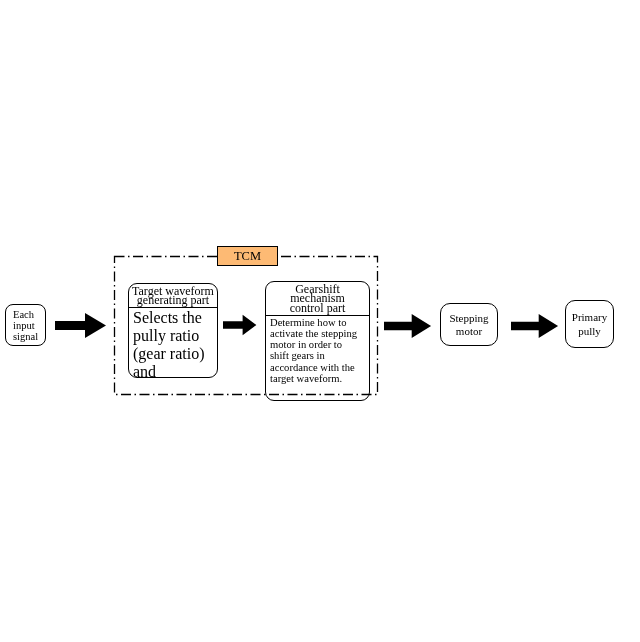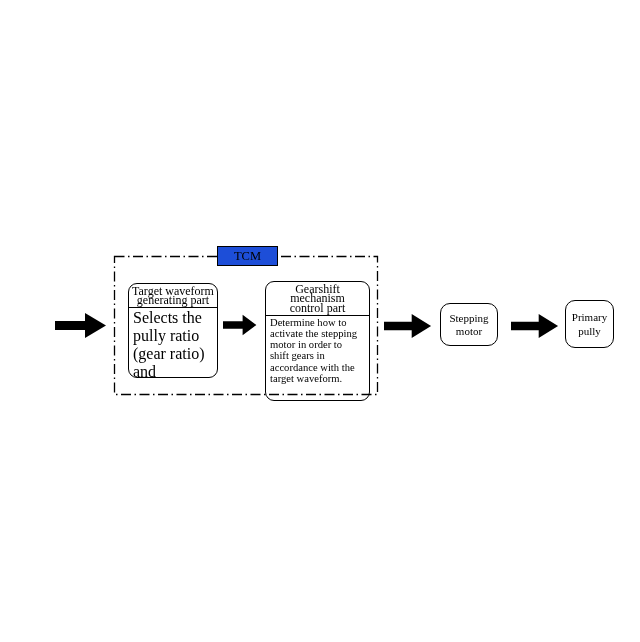--- a/index.html
+++ b/index.html
@@ -60,21 +60,21 @@
     text-align: left;
     padding: 1px 1px 0 4px;
   }
   .body-loose { font-size: 16px; line-height: 18px; }
   .body-tight { font-size: 10.6px; line-height: 11.3px; }
 
   .tcm-label-box {
     position: absolute;
     left: 217px; top: 246px; width: 61px; height: 20px;
     border: 1.6px solid #000000;
-    background: #1d4ed8;
+    background: #fdba74;
     display: flex; align-items: center; justify-content: center;
     font-size: 12.5px;
     z-index: 2;
   }
 
   .dashed-box { position: absolute; left: 113px; top: 255px; z-index: 1; }
 
   .arrow { position: absolute; }
 
   .figure-code {
@@ -84,20 +84,25 @@
     font-size: 8px;
     color: #4d4d4d;
     margin-top: 44px;
   }
 </style>
 </head>
 <body>
 
 <div class="canvas">
 
+  <div class="node rounded-sm input-node">
+    <span class="preline">Each
+input
+signal</span>
+  </div>
 
   <svg class="arrow" style="left:55px; top:312px;" width="52" height="27" viewBox="0 0 52 27" preserveAspectRatio="none">
     <polygon points="0,9 30,9 30,1 51,13.5 30,26 30,18 0,18" fill="#000000"></polygon>
   </svg>
 
   <svg class="dashed-box" width="266" height="141" viewBox="0 0 266 141">
     <rect x="1.5" y="1.5" width="263" height="138" fill="none" stroke="#000000" stroke-width="1.3" stroke-dasharray="10 3.5 1.5 3.5"></rect>
   </svg>
 
   <div class="tcm-label-box">

